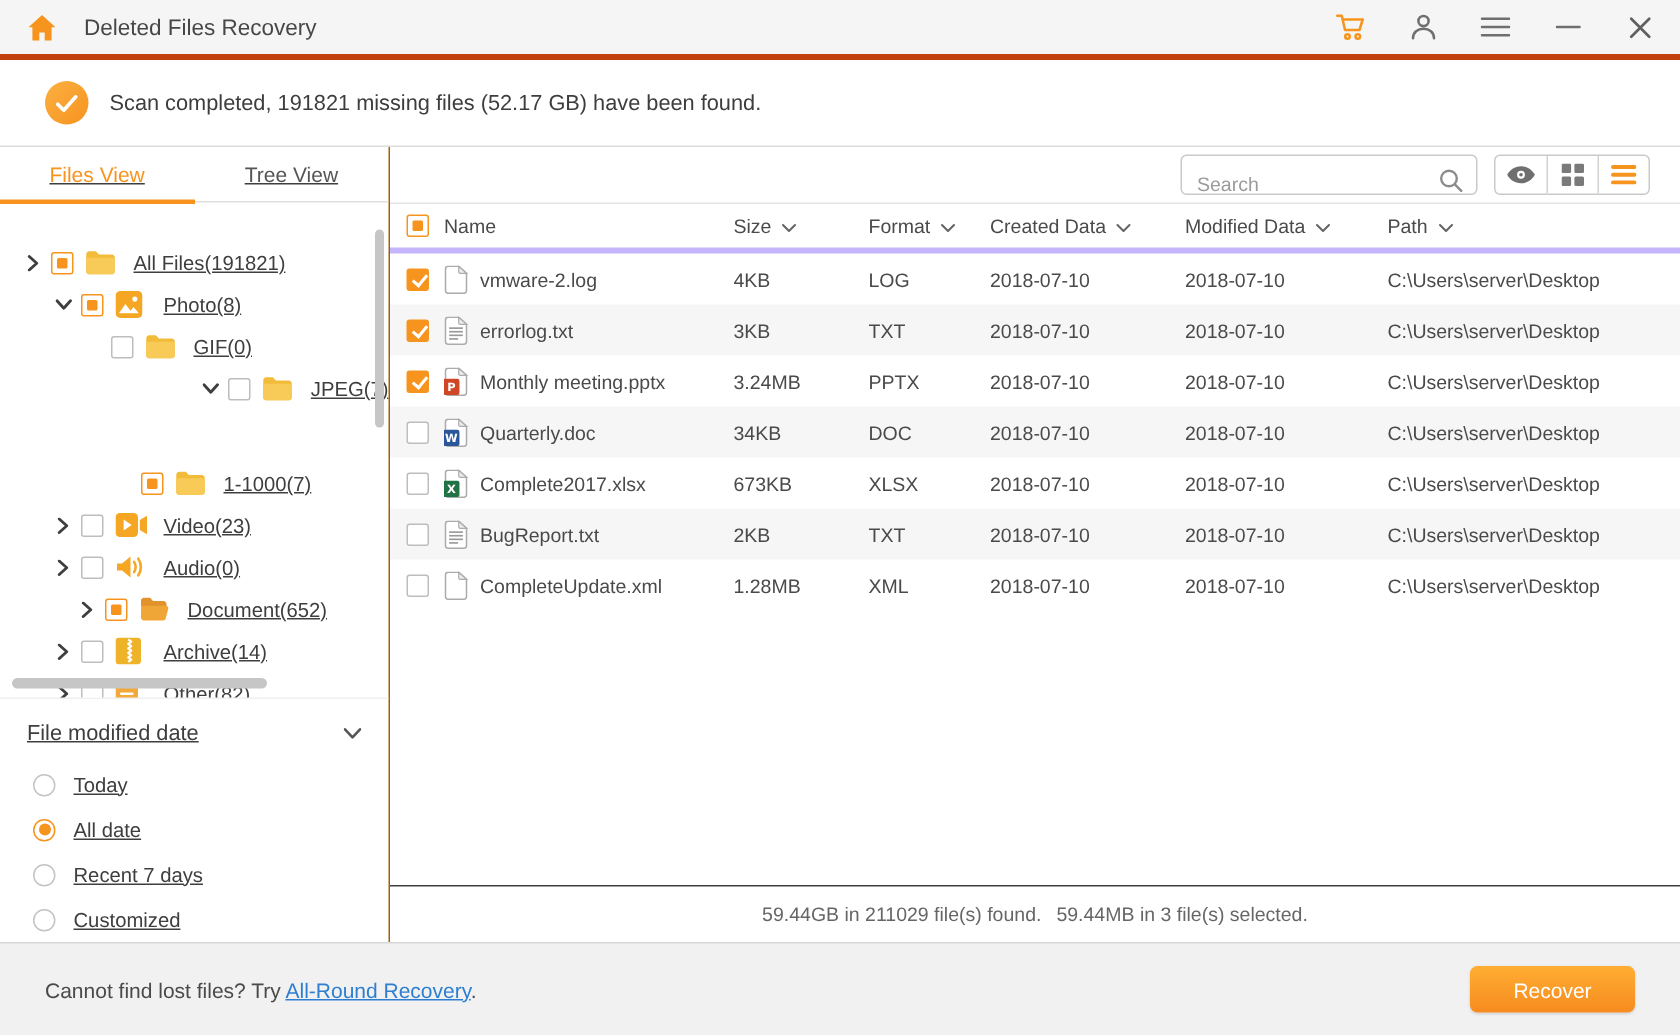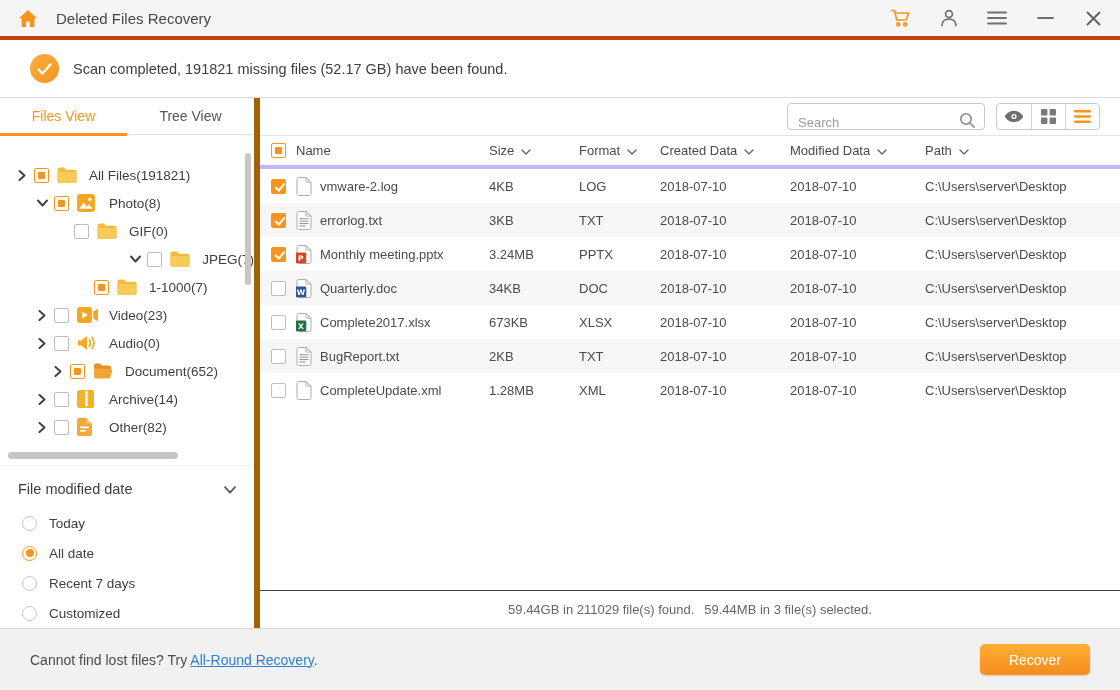--- a/index.html
+++ b/index.html
@@ -12,21 +12,21 @@
   .tb-right { margin-left:auto; display:flex; align-items:center; gap:22px; }
   .tb-ic { width:26px; height:26px; display:flex; align-items:center; justify-content:center; cursor:pointer; }
 
   
   .banner { height:58px; background:#fff; border-bottom:1px solid #dcdcdc; display:flex; align-items:center; padding-left:30px; }
   .scan-check { width:29px; height:29px; border-radius:50%; background:linear-gradient(135deg,#fbb042,#f7931e); display:flex; align-items:center; justify-content:center; margin-right:14px; flex:0 0 auto; }
   .banner-text { font-size:14.5px; color:#3d3d3d; }
 
   
   .content { display:flex; height:530px; }
-  .sidebar { width:260px; flex:0 0 260px; border-right:6px solid #a16207; display:flex; flex-direction:column; }
+  .sidebar { width:260px; flex:0 0 260px; border-right:1px solid #a16207; display:flex; flex-direction:column;text-decoration:underline; }
   .main { flex:1; display:flex; flex-direction:column; min-width:0; }
 
   
   .tabs { height:38px; display:flex; border-bottom:1px solid #e0e0e0; }
   .tab { flex:1; display:flex; align-items:center; justify-content:center; font-size:14px; color:#555; cursor:pointer; position:relative; }
   .tab.active { color:#f7941e; }
   .tab.active::after { content:""; position:absolute; left:0; right:0; bottom:-2px; height:3px; background:#f7941e; }
 
   
   .tree { position:relative; height:334px; padding-top:26px; overflow:hidden; }
@@ -193,21 +193,21 @@
             </span>
             <span class="cb "></span>
             <span class="ticon">
               <svg width="20" height="16" viewBox="0 0 20 16">
                 <path d="M.5 2.5C.5 1.4 1.4.5 2.5.5h4.4l2 2.2h8.6c1.1 0 2 .9 2 2v9.3c0 1.1-.9 2-2 2h-15c-1.1 0-2-.9-2-2z" fill="#f3bb3a"></path>
                 <path d="M.5 4.9h19v9.1c0 1.1-.9 2-2 2h-15c-1.1 0-2-.9-2-2z" fill="#f8ca58"></path>
               </svg>
             </span>
             <span class="tlabel">JPEG(7)</span>
           </div>
-          <div class="tree-row" style="padding-left: 76px;">
+          <div class="tree-row" style="padding-left: 76px; margin-top: 35px;">
             <span class="chev"></span>
             <span class="cb partial"></span>
             <span class="ticon">
               <svg width="20" height="16" viewBox="0 0 20 16">
                 <path d="M.5 2.5C.5 1.4 1.4.5 2.5.5h4.4l2 2.2h8.6c1.1 0 2 .9 2 2v9.3c0 1.1-.9 2-2 2h-15c-1.1 0-2-.9-2-2z" fill="#f3bb3a"></path>
                 <path d="M.5 4.9h19v9.1c0 1.1-.9 2-2 2h-15c-1.1 0-2-.9-2-2z" fill="#f8ca58"></path>
               </svg>
             </span>
             <span class="tlabel">1-1000(7)</span>
           </div>

